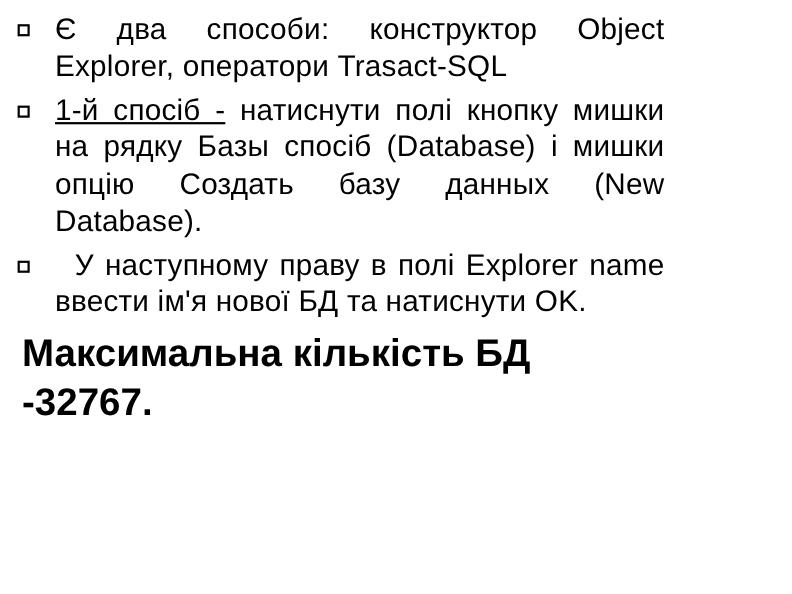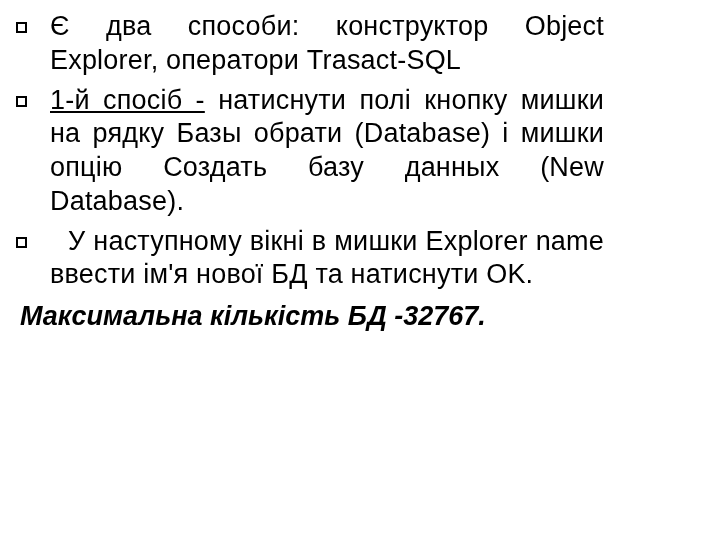--- a/index.html
+++ b/index.html
@@ -46,22 +46,21 @@
     text-align: justify;
     text-justify: inter-word;
     letter-spacing: 0.2px;
   }
   .b { font-weight: normal; }
   .u { text-decoration: underline; }
   .footer {
     margin-top: 8px;
     padding-left: 8px;
     font-weight: bold;
-    font-size: 27px;
-    font-style: italic;
+    font-size: 35px;
   }
   .indent-lead {
     display: inline-block;
     width: 18px;
   }
 </style>
 </head>
 <body>
 
 <div class="slide">
@@ -70,25 +69,25 @@
     <div class="bullet">
         <span class="bullet-shape"></span>
       </div>
     <div class="text"><span>Є два способи: конструктор Object Explorer, оператори Trasact-SQL</span></div>
   </div>
 
   <div class="item">
     <div class="bullet">
         <span class="bullet-shape"></span>
       </div>
-    <div class="text"><span class="b u">1-й спосіб -</span><span> натиснути полі кнопку мишки на рядку </span><span class="b">Базы обрати</span><span> (</span><span class="b">Database)</span><span> і мишки опцію </span><span class="b">Создать базу данных (New Database)</span><span>.</span></div>
+    <div class="text"><span class="b u">1-й спосіб -</span><span> натиснути полі кнопку мишки на рядку </span><span class="b">Базы спосіб</span><span> (</span><span class="b">Database)</span><span> і мишки опцію </span><span class="b">Создать базу данных (New Database)</span><span>.</span></div>
   </div>
 
   <div class="item">
     <div class="bullet">
         <span class="bullet-shape"></span>
       </div>
-    <div class="text"><span class="indent-lead"></span><span>У наступному вікні в мишки </span><span class="b">Explorer name</span><span> ввести ім'я нової БД та натиснути </span><span class="b">OK.</span></div>
+    <div class="text"><span class="indent-lead"></span><span>У наступному праву в полі </span><span class="b">Explorer name</span><span> ввести ім'я нової БД та натиснути </span><span class="b">OK.</span></div>
   </div>
 
   <div class="footer">Максимальна кількість БД -32767.</div>
 
 </div>
 
 </body></html>

